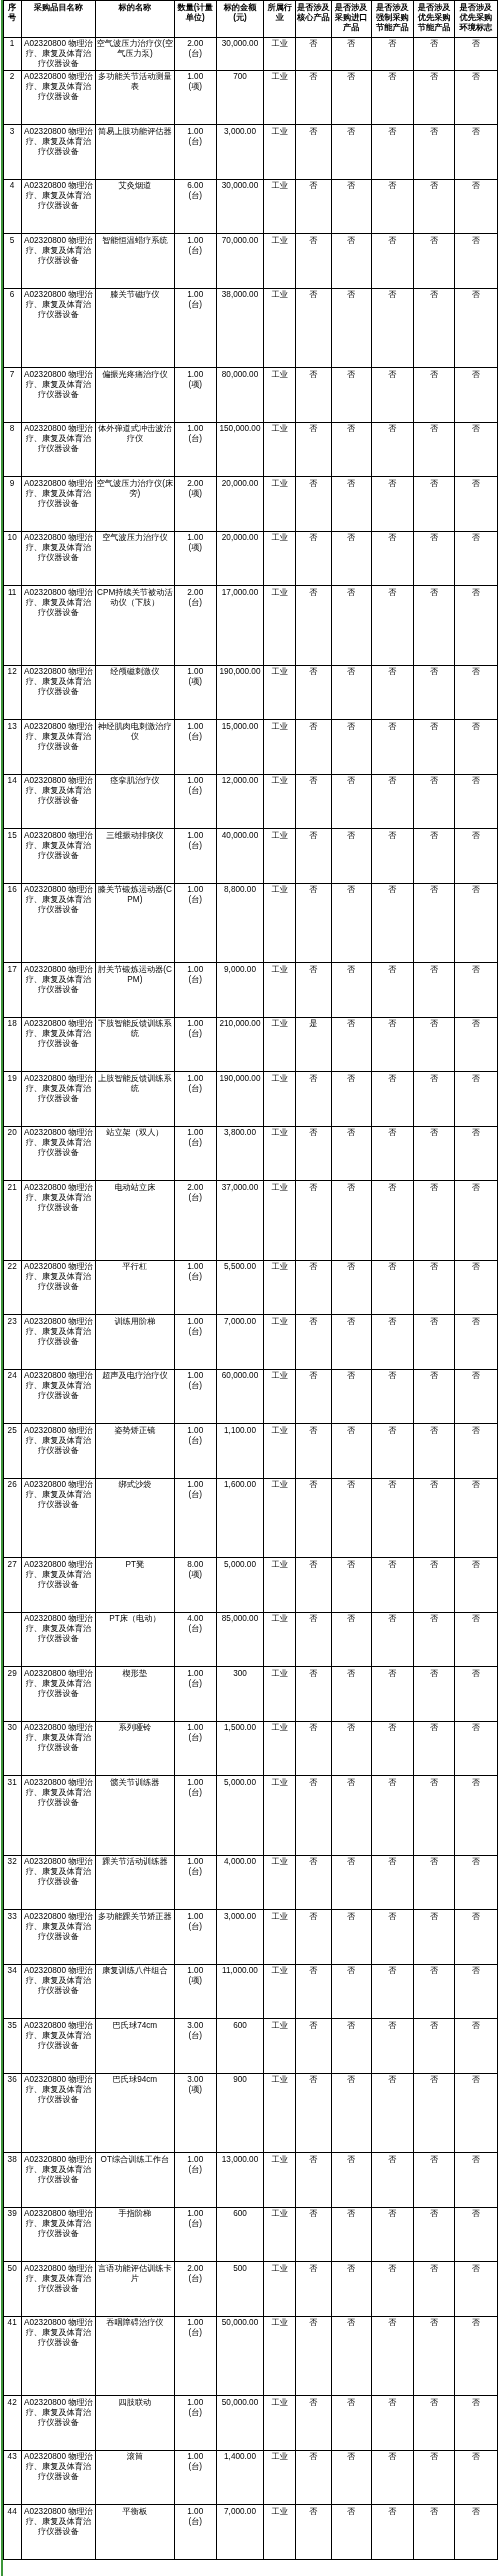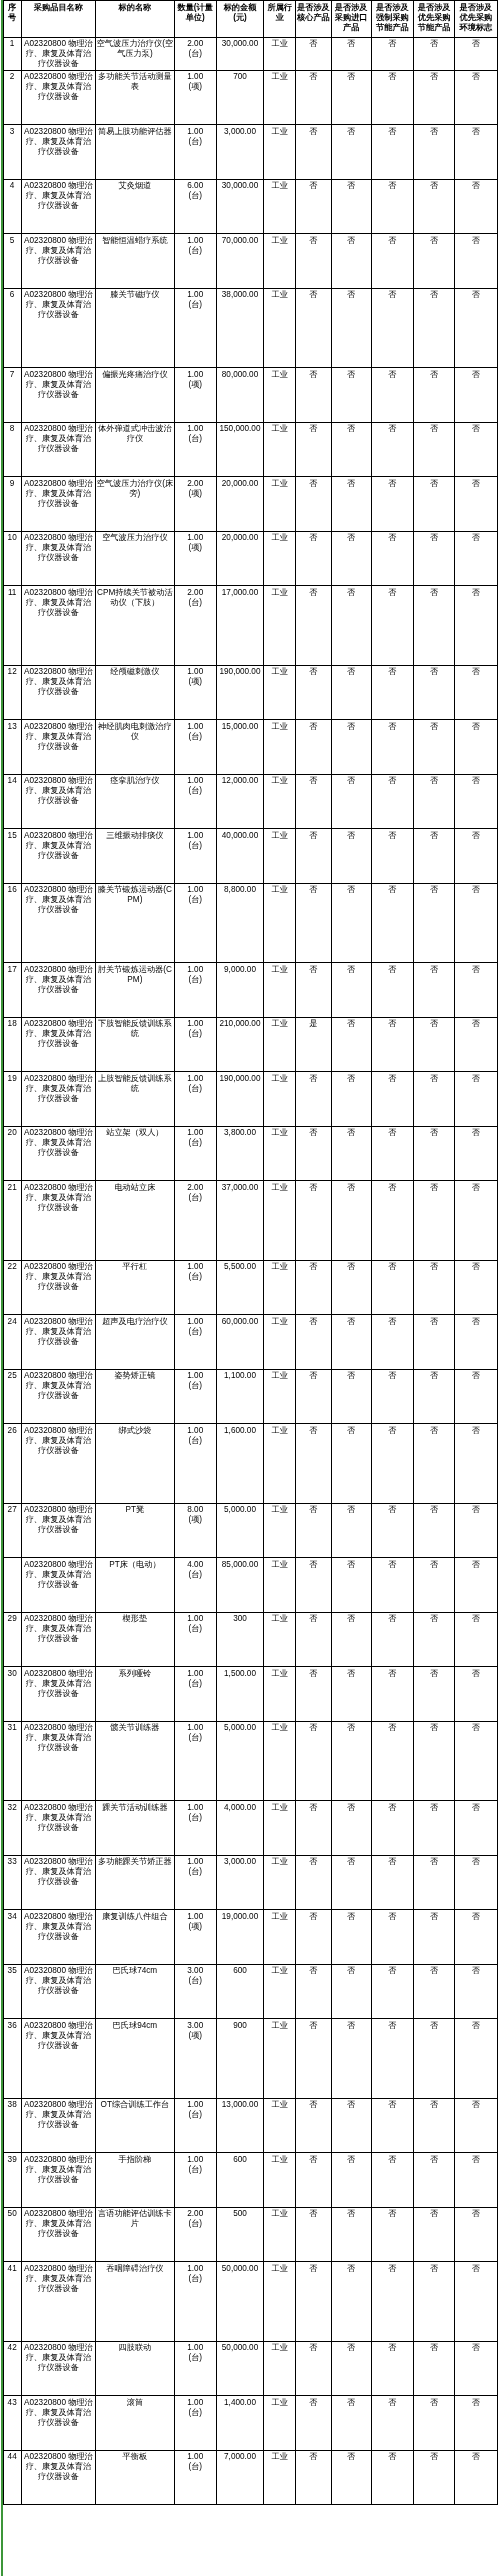--- a/index.html
+++ b/index.html
@@ -334,20 +334,33 @@
           <td><span>1.00</span><span class="unit">(台)</span></td>
           <td>5,500.00</td>
           <td>工业</td>
           <td>否</td>
           <td>否</td>
           <td>否</td>
           <td>否</td>
           <td>否</td>
         </tr>
         <tr>
+          <td style="height: 52px;">23</td>
+          <td>A02320800 物理治疗、康复及体育治疗仪器设备</td>
+          <td>训练用阶梯</td>
+          <td><span>1.00</span><span class="unit">(台)</span></td>
+          <td>7,000.00</td>
+          <td>工业</td>
+          <td>否</td>
+          <td>否</td>
+          <td>否</td>
+          <td>否</td>
+          <td>否</td>
+        </tr>
+        <tr>
           <td style="height: 52px;">24</td>
           <td>A02320800 物理治疗、康复及体育治疗仪器设备</td>
           <td>超声及电疗治疗仪</td>
           <td><span>1.00</span><span class="unit">(台)</span></td>
           <td>60,000.00</td>
           <td>工业</td>
           <td>否</td>
           <td>否</td>
           <td>否</td>
           <td>否</td>
@@ -468,21 +481,21 @@
           <td>否</td>
           <td>否</td>
           <td>否</td>
           <td>否</td>
         </tr>
         <tr>
           <td style="height: 52px;">34</td>
           <td>A02320800 物理治疗、康复及体育治疗仪器设备</td>
           <td>康复训练八件组合</td>
           <td><span>1.00</span><span class="unit">(项)</span></td>
-          <td>19,000.00</td>
+          <td>11,000.00</td>
           <td>工业</td>
           <td>否</td>
           <td>否</td>
           <td>否</td>
           <td>否</td>
           <td>否</td>
         </tr>
         <tr>
           <td style="height: 52px;">35</td>
           <td>A02320800 物理治疗、康复及体育治疗仪器设备</td>

